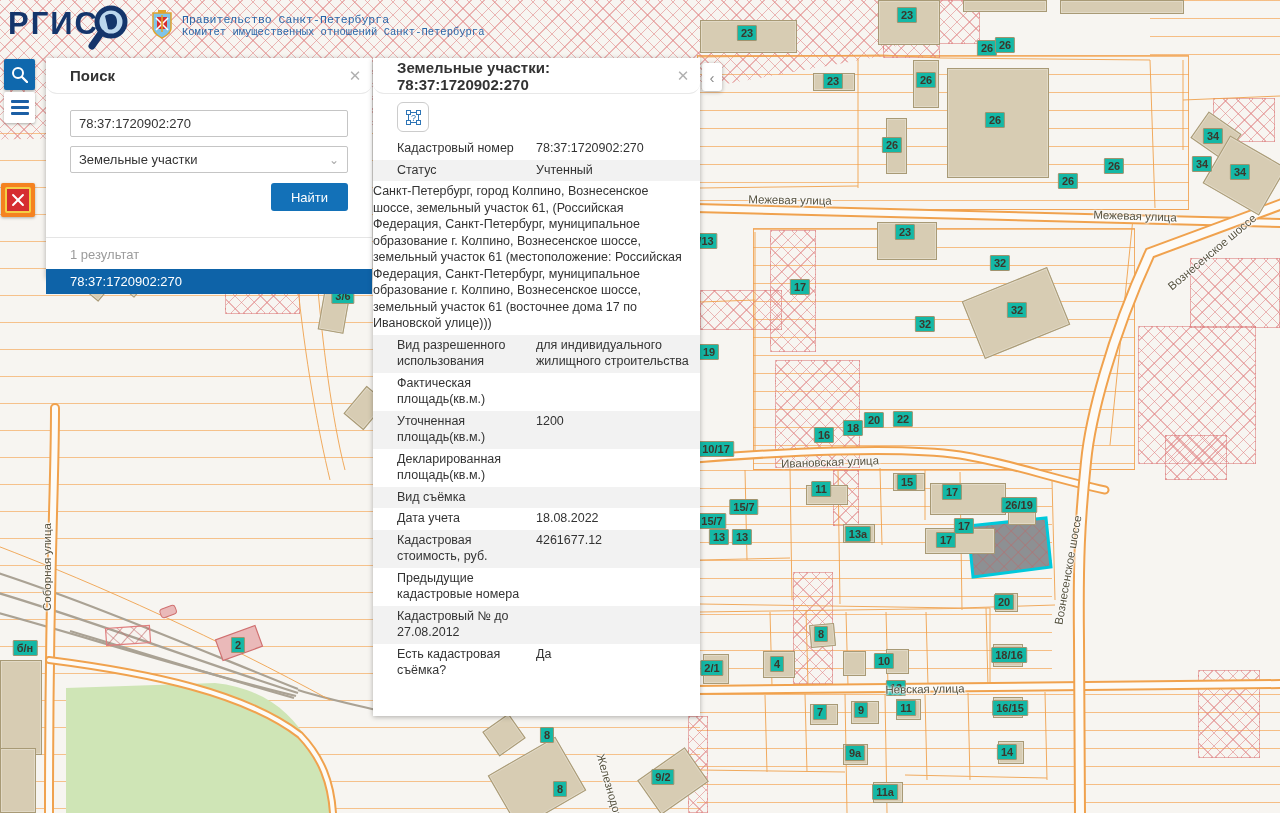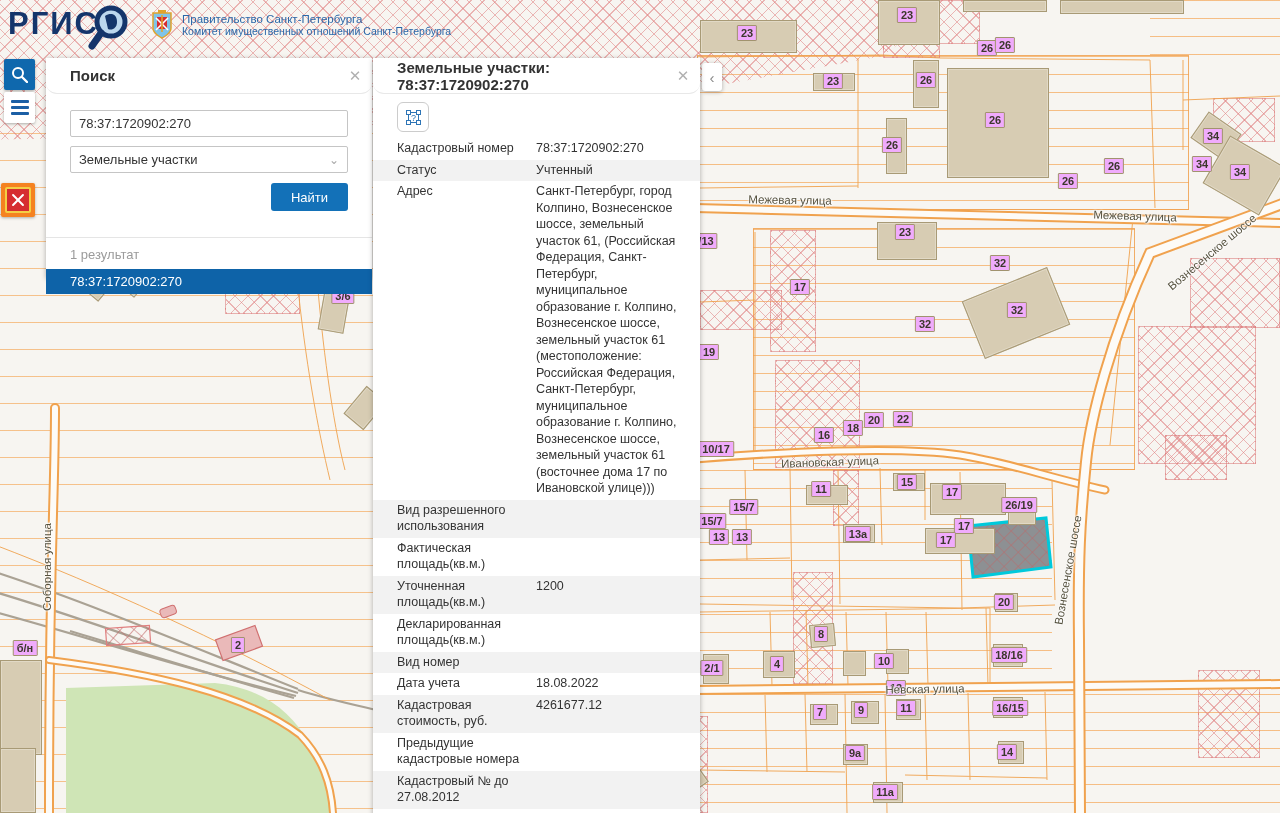--- a/index.html
+++ b/index.html
@@ -8,28 +8,28 @@
   #map{position:absolute;inset:0;background:#f7f5f1;}
   
   .s18{position:absolute;background-image:repeating-linear-gradient(180deg,rgba(245,176,105,.8) 0 1px,transparent 1px 18px);}
   .s27{position:absolute;background-image:repeating-linear-gradient(180deg,rgba(245,176,105,.75) 0 1px,transparent 1px 27px);}
   .bord{border:1px solid rgba(240,160,78,.85);box-sizing:border-box;}
   .xh{position:absolute;box-sizing:border-box;border:1px solid rgba(219,118,118,.55);
       background-image:repeating-linear-gradient(45deg,rgba(224,128,128,.55) 0 1px,transparent 1px 9px),
                        repeating-linear-gradient(135deg,rgba(224,128,128,.55) 0 1px,transparent 1px 9px);}
   #svgl{position:absolute;left:0;top:0;}
   .bldg{position:absolute;background:#d7ccb3;border:1px solid #a89a76;box-sizing:border-box;box-shadow:0 0 0 1px rgba(255,255,255,.25) inset;}
-  .chip{position:absolute;transform:translate(-50%,-50%);background:#f0abfc;border:1px solid #a1936e;
+  .chip{position:absolute;transform:translate(-50%,-50%);background:#14b8a6;border:1px solid #a1936e;
         color:#3b372c;font-size:11px;font-weight:bold;padding:0 3px;line-height:14px;white-space:nowrap;border-radius:1px;}
   .street-label{position:absolute;color:#55513e;font-size:11.5px;white-space:nowrap;
         text-shadow:0 0 2px #fff,0 0 2px #fff,0 0 3px #fff,1px 1px 2px #fff;}
   
   #logo{position:absolute;left:8px;top:2px;z-index:12;display:flex;align-items:flex-start;}
   #logo-text{font-size:31px;font-weight:bold;color:#14356b;letter-spacing:2px;line-height:44px;}
-  #gov{position:absolute;left:150px;top:10px;z-index:12;display:flex;align-items:center;gap:8px;}
+  #gov{position:absolute;left:150px;top:10px;z-index:12;display:flex;align-items:center;gap:8px;font-family:Liberation Mono, monospace;}
   #gov .t1{font-size:11.5px;color:#2a66a8;}
   #gov .t2{font-size:10.5px;color:#2a66a8;}
   
   .tbtn{position:absolute;width:31px;height:31px;z-index:30;border-radius:2px;display:flex;align-items:center;justify-content:center;box-shadow:0 1px 3px rgba(0,0,0,.3);cursor:pointer;}
   #btn-search{left:4px;top:59px;background:#0f68ad;}
   #btn-menu{left:4px;top:92px;background:#fff;flex-direction:column;gap:3px;}
   #btn-menu i{display:block;width:18px;height:3px;background:#1b5fa5;border-radius:1px;}
   #btn-emblem{left:1px;top:183px;width:34px;height:34px;background:#f58220;}
   #btn-emblem .shield{width:22px;height:22px;background:#d62d30;border:2px solid #f3cf45;position:relative;border-radius:2px;}
   #btn-emblem .shield i{position:absolute;left:10px;top:3px;width:2px;height:16px;background:#fff;border-radius:1px;}
@@ -337,40 +337,40 @@
   <div id="attr-table">
       <div class="arow">
         <div class="alabel">Кадастровый номер</div>
         <div class="avalue">78:37:1720902:270</div>
       </div>
       <div class="arow alt">
         <div class="alabel">Статус</div>
         <div class="avalue">Учтенный</div>
       </div>
       <div class="arow">
-        <div class="alabel">Адрес</div>
         <div class="avalue">Санкт-Петербург, город Колпино, Вознесенское шоссе, земельный участок 61, (Российская Федерация, Санкт-Петербург, муниципальное образование г. Колпино, Вознесенское шоссе, земельный участок 61 (местоположение: Российская Федерация, Санкт-Петербург, муниципальное образование г. Колпино, Вознесенское шоссе, земельный участок 61 (восточнее дома 17 по Ивановской улице)))</div>
       </div>
       <div class="arow alt">
         <div class="alabel">Вид разрешенного использования</div>
+        <div class="avalue">для индивидуального жилищного строительства</div>
       </div>
       <div class="arow">
         <div class="alabel">Фактическая площадь(кв.м.)</div>
         <div class="avalue"></div>
       </div>
       <div class="arow alt">
         <div class="alabel">Уточненная площадь(кв.м.)</div>
         <div class="avalue">1200</div>
       </div>
       <div class="arow">
         <div class="alabel">Декларированная площадь(кв.м.)</div>
         <div class="avalue"></div>
       </div>
       <div class="arow alt">
-        <div class="alabel">Вид номер</div>
+        <div class="alabel">Вид съёмка</div>
         <div class="avalue"></div>
       </div>
       <div class="arow">
         <div class="alabel">Дата учета</div>
         <div class="avalue">18.08.2022</div>
       </div>
       <div class="arow alt">
         <div class="alabel">Кадастровая стоимость, руб.</div>
         <div class="avalue">4261677.12</div>
       </div>

